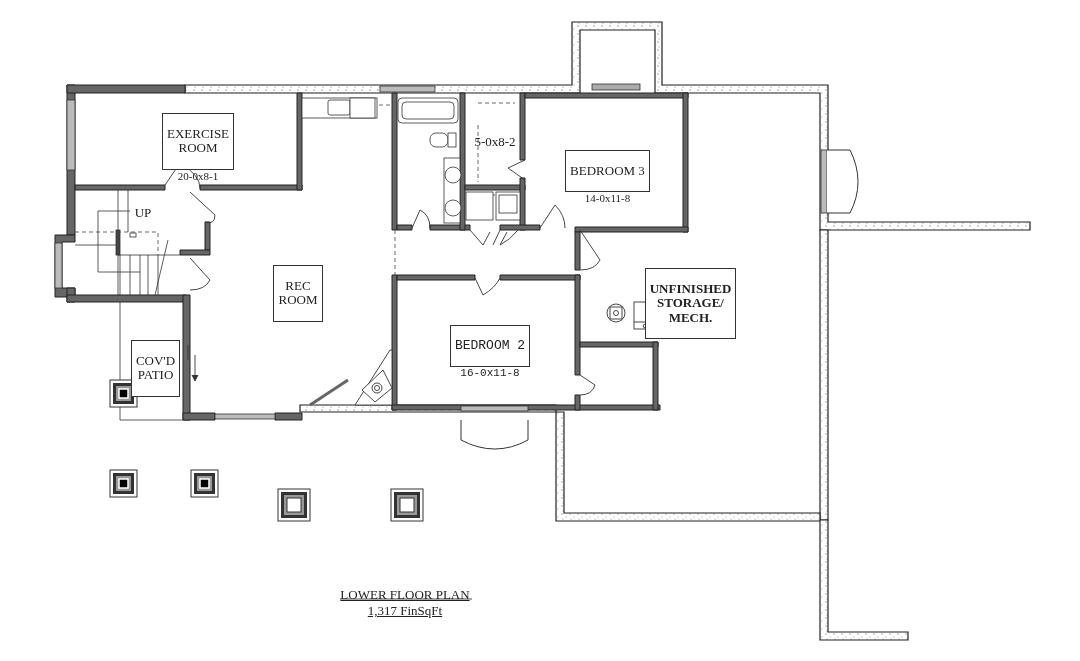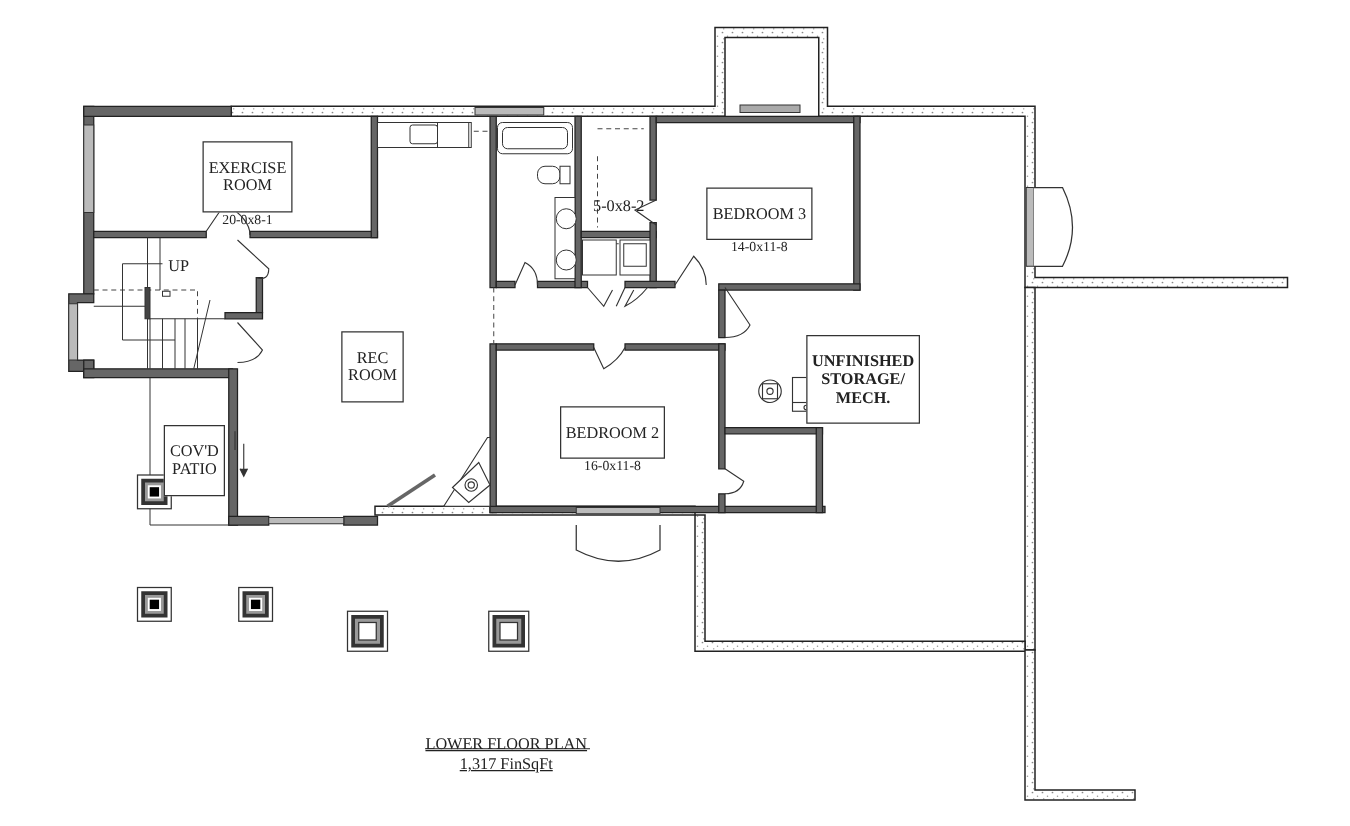--- a/index.html
+++ b/index.html
@@ -214,28 +214,28 @@
   <div class="boxed"><span>EXERCISE</span><br><span>ROOM</span></div>
   <span class="dim">20-0x8-1</span>
 </div>
 
 <div class="label" style="left:128px; top:206px; width:30px; font-size:13px;">UP</div>
 
 <div class="label" style="left:268px; top:265px; width:60px;">
   <div class="boxed"><span>REC</span><br><span>ROOM</span></div>
 </div>
 
-<div class="label" style="left:465px; top:135px; width:60px; font-size:13px;margin-top:23px;">5-0x8-2</div>
+<div class="label" style="left:465px; top:135px; width:60px; font-size:13px;">5-0x8-2</div>
 
 <div class="label" style="left:555px; top:150px; width:105px;">
   <div class="boxed">BEDROOM 3</div>
   <span class="dim">14-0x11-8</span>
 </div>
 
-<div class="label" style="left:440px; top:325px; width:100px;">
+<div class="label" style="left:440px; top:325px; width:100px;font-family:Liberation Mono, monospace;">
   <div class="boxed">BEDROOM 2</div>
   <span class="dim">16-0x11-8</span>
 </div>
 
 <div class="label" style="left:643px; top:268px; width:95px;font-weight:bold;">
   <div class="boxed"><span>UNFINISHED</span><br><span>STORAGE/</span><br><span>MECH.</span></div>
 </div>
 
 <div class="label" style="left:128px; top:340px; width:55px;">
   <div class="boxed"><span>COV'D</span><br><span>PATIO</span></div>

